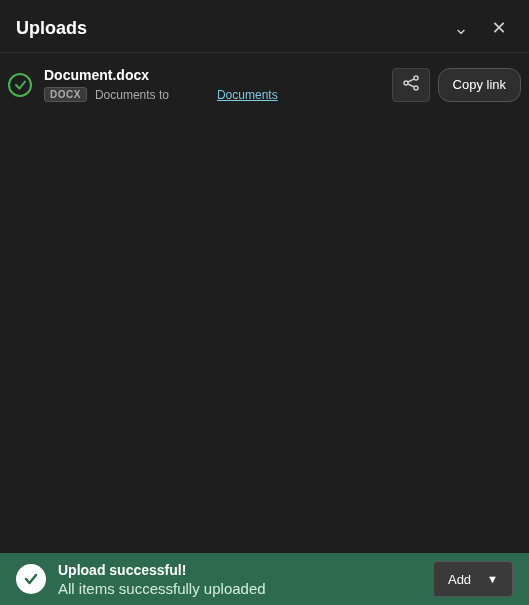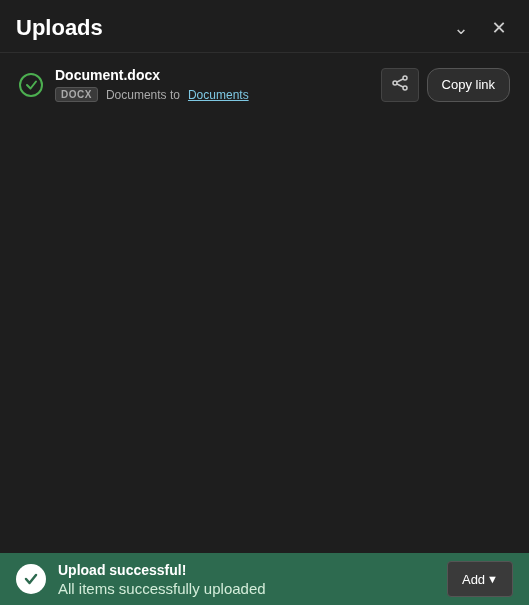--- a/index.html
+++ b/index.html
@@ -25,21 +25,21 @@
     
     .header {
       display: flex;
       align-items: center;
       justify-content: space-between;
       padding: 14px 16px 10px 16px;
       border-bottom: 1px solid #2e2e2e;
     }
 
     .header-title {
-      font-size: 22px;
+      font-size: 18px;
       font-weight: 600;
       color: #ffffff;
     }
 
     .header-actions {
       display: flex;
       align-items: center;
       gap: 10px;
     }
 
@@ -54,21 +54,21 @@
       justify-content: center;
       width: 28px;
       height: 28px;
       border-radius: 3px;
     }
 
     
     .upload-item {
       display: flex;
       align-items: center;
-      padding: 14px 19px;
+      padding: 14px 8px;
       gap: 12px;
     }
 
     .check-icon {
       width: 24px;
       height: 24px;
       border-radius: 50%;
       border: 2px solid #4caf50;
       display: flex;
       align-items: center;
@@ -105,20 +105,21 @@
       font-size: 10px;
       font-weight: 700;
       color: #aaaaaa;
       letter-spacing: 0.5px;
     }
 
     .uploaded-to-link {
       color: #7ec8e3;
       text-decoration: underline;
       cursor: pointer;
+      margin-left: 40px;
     }
 
     .item-actions {
       display: flex;
       align-items: center;
       gap: 8px;
     }
 
     .icon-btn {
       background: #2e2e2e;
@@ -197,21 +198,21 @@
       background: #3a3a3a;
       border: 1px solid #555;
       border-radius: 4px;
       color: #ffffff;
       cursor: pointer;
       padding: 7px 14px;
       font-size: 13px;
       font-weight: 500;
       display: flex;
       align-items: center;
-      gap: 2px;
+      gap: 16px;
       height: 36px;
     }
 
     .chevron-down {
       font-size: 11px;
     }
   </style>
 </head>
 <body>
 

